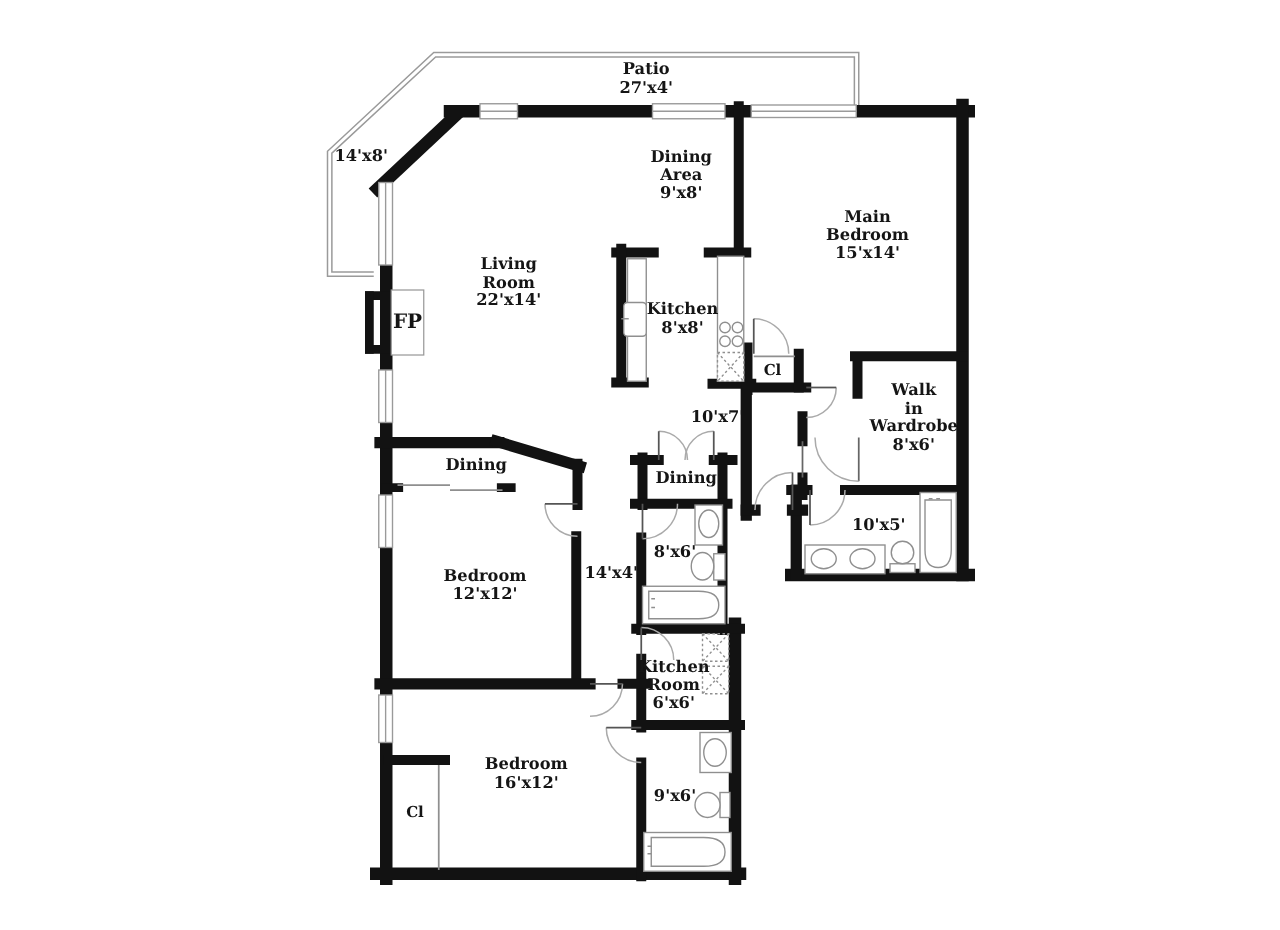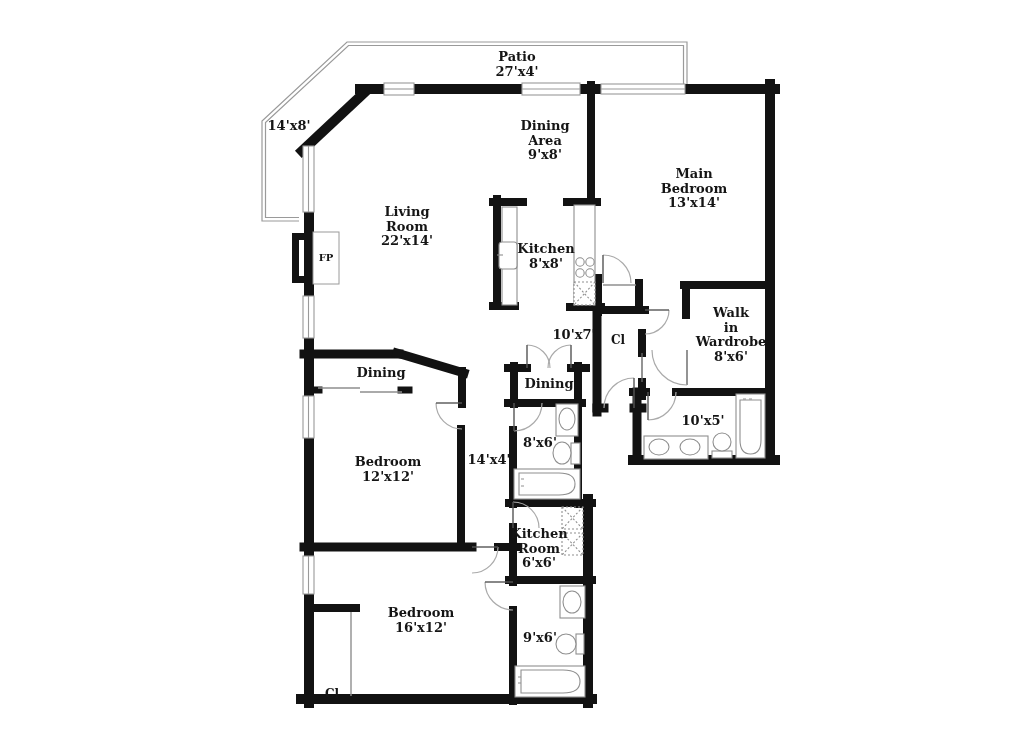--- a/index.html
+++ b/index.html
@@ -3,22 +3,22 @@
 <meta charset="utf-8">
 <style>
   html,body{margin:0;padding:0;background:#ffffff;}
   #stage{position:relative;width:1024px;height:744px;background:#ffffff;overflow:hidden;
          font-family:"DejaVu Serif", serif;}
   #plan-svg{position:absolute;left:0;top:0;}
   .lbl{position:absolute;transform:translate(-50%,-50%);text-align:center;
        font-family:"DejaVu Serif", serif;font-weight:bold;font-size:13px;
        line-height:14.5px;color:#151515;white-space:nowrap;}
   .lbl span{display:block;}
-  .lbl.small{font-size:12px;margin-top:44px;}
-  .lbl.tiny{font-size:10px;}
+  .lbl.small{font-size:12px;}
+  .lbl.tiny{font-size:16px;}
 </style>
 </head>
 <body>
 
 <div id="stage">
 
 <svg id="plan-svg" width="1024" height="744" viewBox="0 0 1024 744">
 
   <g stroke="#9a9a9a" stroke-width="1.2" fill="none">
     <path d="M299,221 H262 V121 L347,42 H687 V85"></path>
@@ -216,21 +216,21 @@
       <span>22'x14'</span>
 </div>
 <div class="lbl" style="left:545px;top:141px">
   <span>Dining</span>
       <span>Area</span>
       <span>9'x8'</span>
 </div>
 <div class="lbl" style="left:694px;top:189px">
   <span>Main</span>
       <span>Bedroom</span>
-      <span>13'x14'</span>
+      <span>15'x14'</span>
 </div>
 <div class="lbl" style="left:546px;top:256px">
   <span>Kitchen</span>
       <span>8'x8'</span>
 </div>
 <div class="lbl small" style="left:618px;top:296px">
   <span>Cl</span>
 </div>
 <div class="lbl" style="left:574px;top:335px">
   <span>10'x7'</span>

